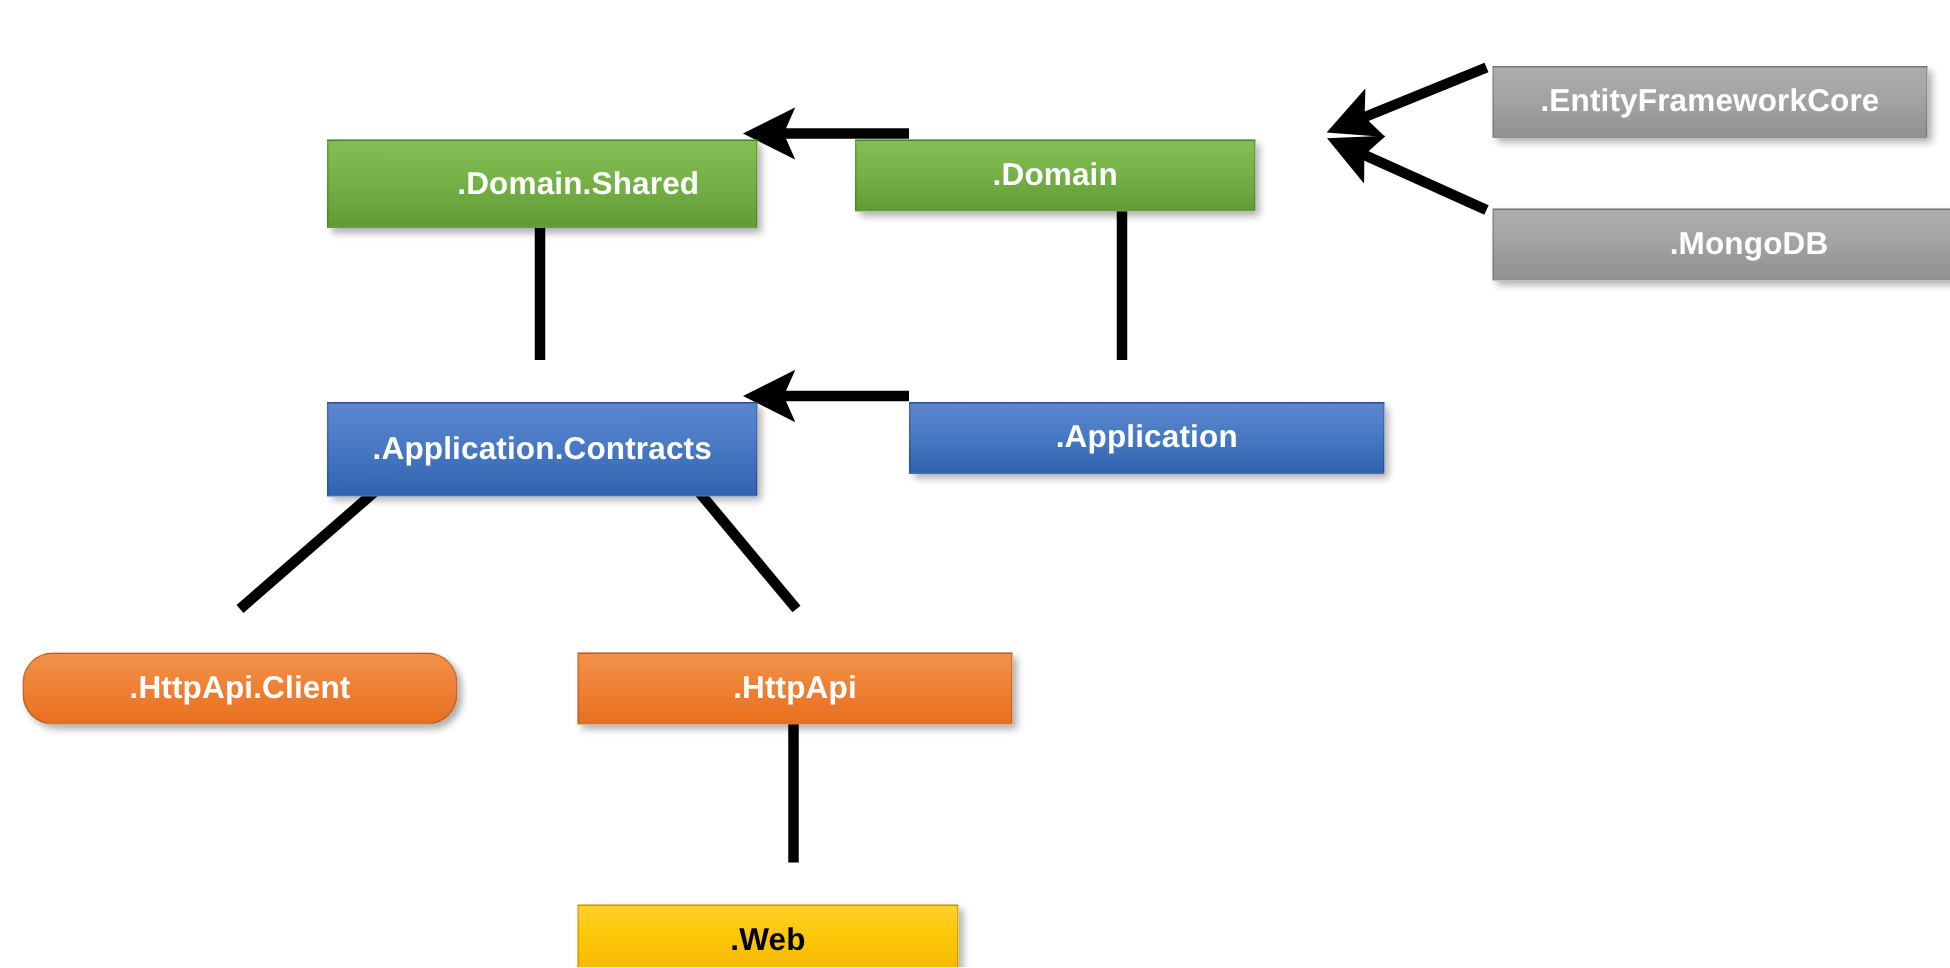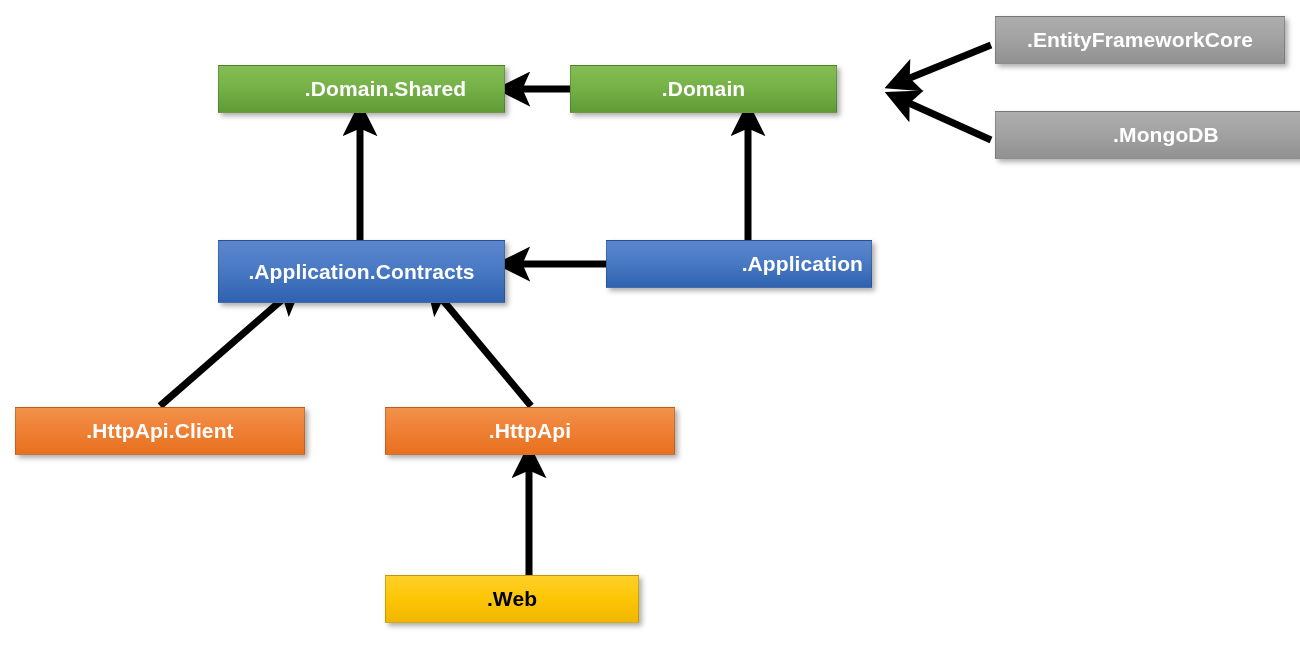--- a/index.html
+++ b/index.html
@@ -33,20 +33,21 @@
     align-items: center;
     justify-content: center;
     color: #ffffff;
     font-weight: bold;
     font-size: 21px;
     letter-spacing: 0.1px;
     text-align: center;
     border: 1px solid rgba(0,0,0,0.18);
     box-shadow: 3px 3px 5px rgba(0,0,0,0.32);
     z-index: 3;
+    margin-top: 28px;
   }
   .node .node-label {
     display: block;
     width: 100%;
     padding: 0 8px;
     box-sizing: border-box;
   }
   .node.green {
     background: linear-gradient(180deg, #84bd54 0%, #76b248 45%, #619b35 100%);
   }
@@ -82,39 +83,39 @@
         <line x1="360" y1="240" x2="360" y2="118" stroke="#000000" stroke-width="7" marker-end="url(#arrowhead)"></line>
         <line x1="748" y1="240" x2="748" y2="118" stroke="#000000" stroke-width="7" marker-end="url(#arrowhead)"></line>
         <line x1="606" y1="264" x2="512" y2="264" stroke="#000000" stroke-width="7" marker-end="url(#arrowhead)"></line>
         <line x1="160" y1="406" x2="291" y2="292" stroke="#000000" stroke-width="7" marker-end="url(#arrowhead)"></line>
         <line x1="531" y1="406" x2="436" y2="292" stroke="#000000" stroke-width="7" marker-end="url(#arrowhead)"></line>
         <line x1="529" y1="575" x2="529" y2="460" stroke="#000000" stroke-width="7" marker-end="url(#arrowhead)"></line>
       </g>
   </svg>
 
   <div id="nodes-layer">
-      <div class="node green" style="left: 218px; top: 65px; width: 287px; height: 48px; padding-left: 48px;">
+      <div class="node green" style="left: 218px; top: 65px; width: 287px; height: 59px; padding-left: 48px;">
         <span class="node-label">.Domain.Shared</span>
       </div>
       <div class="node green" style="left: 570px; top: 65px; width: 267px; height: 48px;">
         <span class="node-label">.Domain</span>
       </div>
       <div class="node gray" style="left: 995px; top: 16px; width: 290px; height: 48px;">
         <span class="node-label">.EntityFrameworkCore</span>
       </div>
       <div class="node gray" style="left: 995px; top: 111px; width: 342px; height: 48px;">
         <span class="node-label">.MongoDB</span>
       </div>
       <div class="node blue" style="left: 218px; top: 240px; width: 287px; height: 63px;">
         <span class="node-label">.Application.Contracts</span>
       </div>
-      <div class="node blue" style="left: 606px; top: 240px; width: 266px; height: 48px; text-align: right;">
+      <div class="node blue" style="left: 606px; top: 240px; width: 317px; height: 48px;">
         <span class="node-label">.Application</span>
       </div>
-      <div class="node orange" style="left: 15px; top: 407px; width: 290px; height: 48px;">
+      <div class="node orange" style="left: 15px; top: 407px; width: 290px; height: 48px; border-radius: 20px;">
         <span class="node-label">.HttpApi.Client</span>
       </div>
       <div class="node orange" style="left: 385px; top: 407px; width: 290px; height: 48px;">
         <span class="node-label">.HttpApi</span>
       </div>
       <div class="node yellow" style="left: 385px; top: 575px; width: 254px; height: 48px;">
         <span class="node-label">.Web</span>
       </div>
     </div>
 

